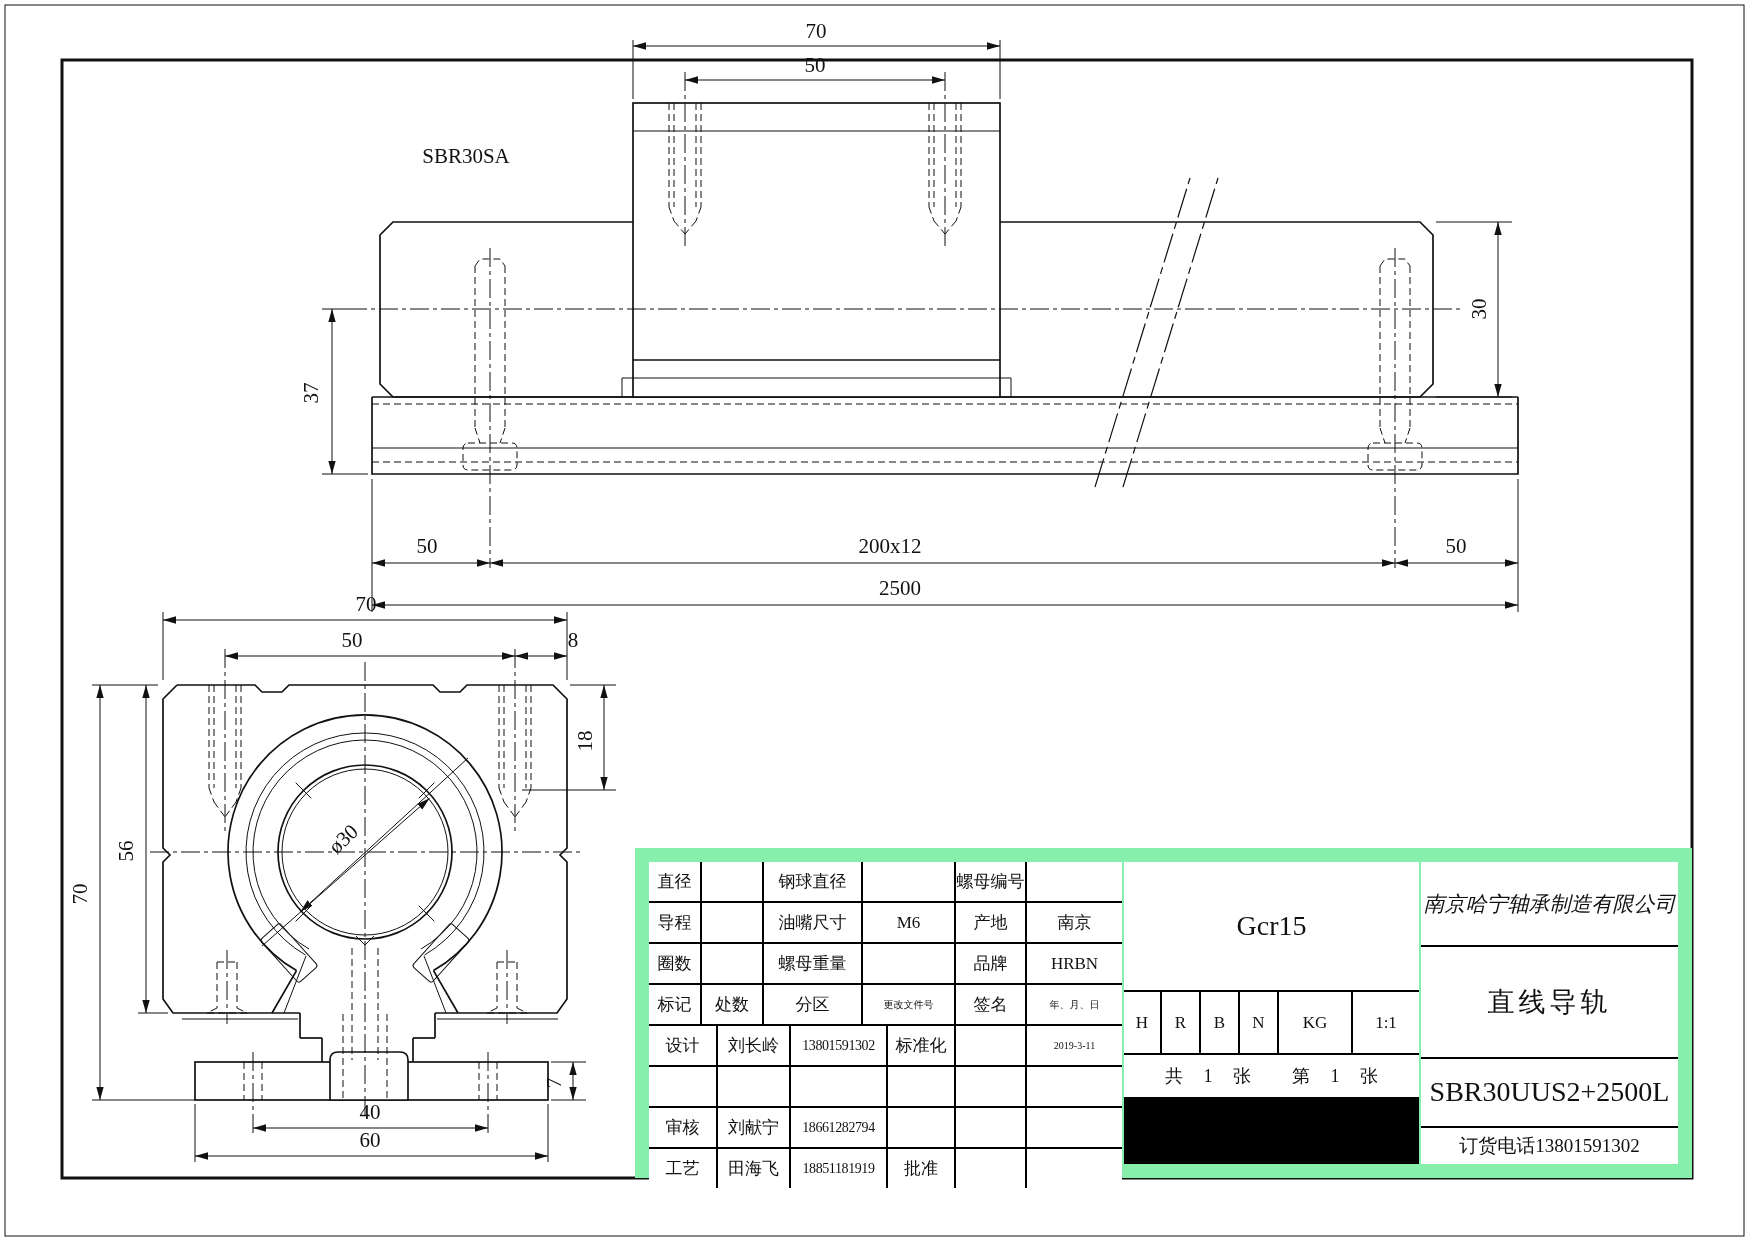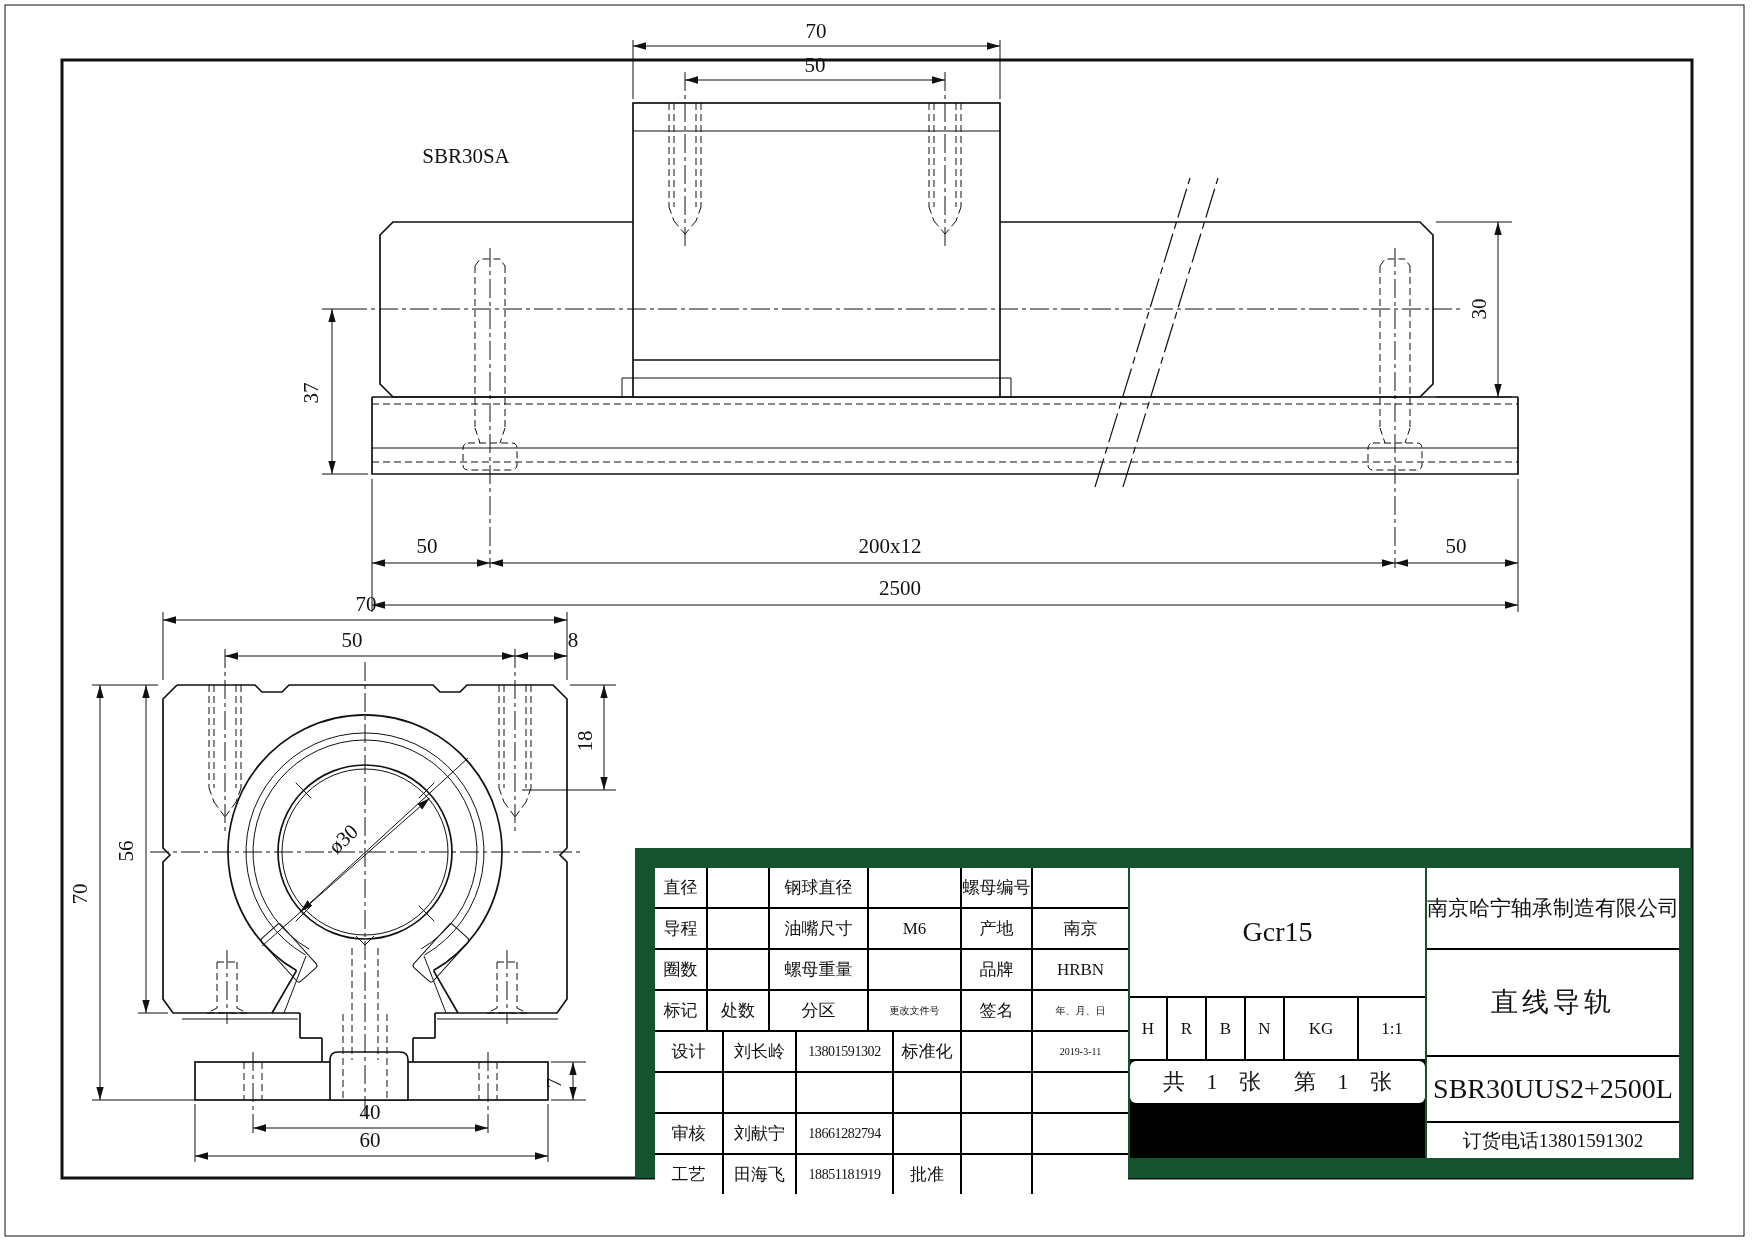--- a/index.html
+++ b/index.html
@@ -11,33 +11,33 @@
   .tl   {stroke:#111;stroke-width:1;fill:none;}             
   .dash {stroke:#111;stroke-width:1;fill:none;stroke-dasharray:7 4;}
   .cl   {stroke:#111;stroke-width:1;fill:none;stroke-dasharray:19 4 4 4;}
   .brk  {stroke:#111;stroke-width:1.2;fill:none;stroke-dasharray:30 5 7 5;}
   .dim  {stroke:#111;stroke-width:1;fill:none;}
   .wht  {fill:#fff;stroke:#111;stroke-width:1.7;}
   text.dimtxt{font-family:"Liberation Serif",serif;font-size:21px;fill:#111;stroke:none;text-anchor:middle;}
   text.lbl{font-family:"Liberation Serif",serif;font-size:21px;fill:#111;stroke:none;text-anchor:middle;}
   
   #tblock{position:absolute;left:635px;top:848px;width:1057px;height:330px;
-          background:#14532d;padding:20px;box-sizing:border-box;display:flex;gap:2px;}
+          background:#86efac;padding:14px;box-sizing:border-box;display:flex;gap:2px;}
   .sec{display:flex;flex-direction:column;gap:2px;background:#000;}
   .grid{display:grid;gap:2px;background:#000;}
   .cell{background:#fff;display:flex;align-items:center;justify-content:center;
         font-size:17px;white-space:nowrap;overflow:hidden;}
   .gA{grid-template-columns:51px 60px 97px 91px 69px 95px;grid-auto-rows:39px;}
   .gB{grid-template-columns:67px 71px 95px 66px 69px 95px;grid-auto-rows:39px;}
   .ph{font-size:14px;letter-spacing:-0.4px;}
   .sm{font-size:10px;}
   .mat{font-size:28px;}
   .hdr{font-size:18px;}
   .letters{grid-template-columns:36px 37px 37px 37px 72px 66px;grid-auto-rows:61px;}
-  .sheetrow{word-spacing:16px;font-size:22px;border-radius:6px;}
+  .sheetrow{word-spacing:16px;font-size:18px;}
   .company{font-size:21px;}
   .product{font-size:27px;letter-spacing:4px;}
   .partnum{font-size:28px;}
   .ordph{font-size:19px;}
 </style>
 </head>
 <body>
 
 <div id="sheet">
 
@@ -375,20 +375,20 @@
       <div class="cell">KG</div>
       <div class="cell">1:1</div>
     </div>
     <div class="cell sheetrow" style="height:42px;justify-content:space-evenly;">
       <span>共 1 张</span>
       <span>第 1 张</span>
     </div>
   </div>
 
   <div class="sec" style="width:283px;">
-    <div class="cell company" style="height:96px;">南京哈宁轴承制造有限公司</div>
+    <div class="cell company" style="height:96px;font-style:italic;">南京哈宁轴承制造有限公司</div>
     <div class="cell product" style="height:127px;">直线导轨</div>
     <div class="cell partnum" style="height:77px;">SBR30UUS2+2500L</div>
     <div class="cell ordph" style="height:42px;">订货电话13801591302</div>
   </div>
 </div>
 
 </div>
 
 </body></html>

